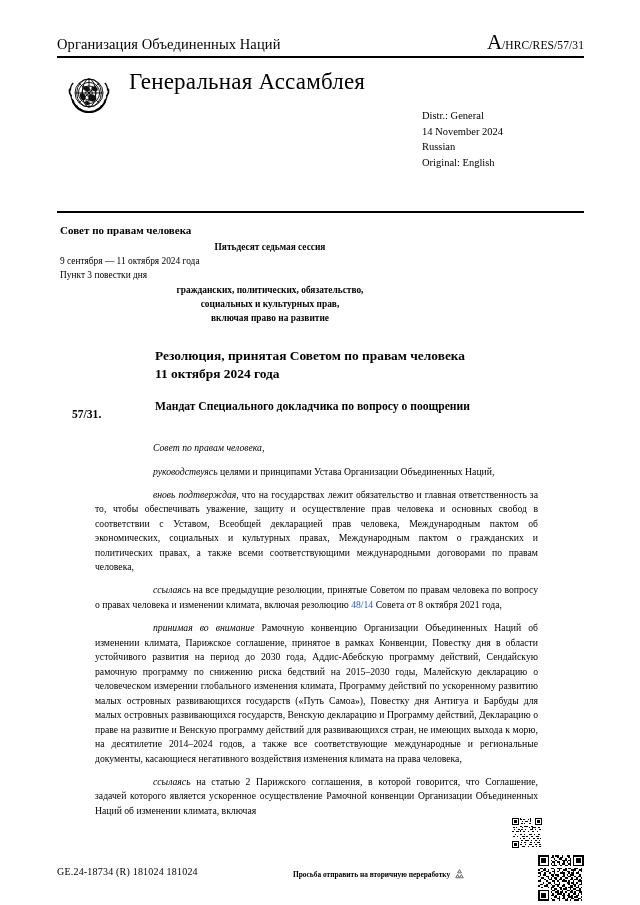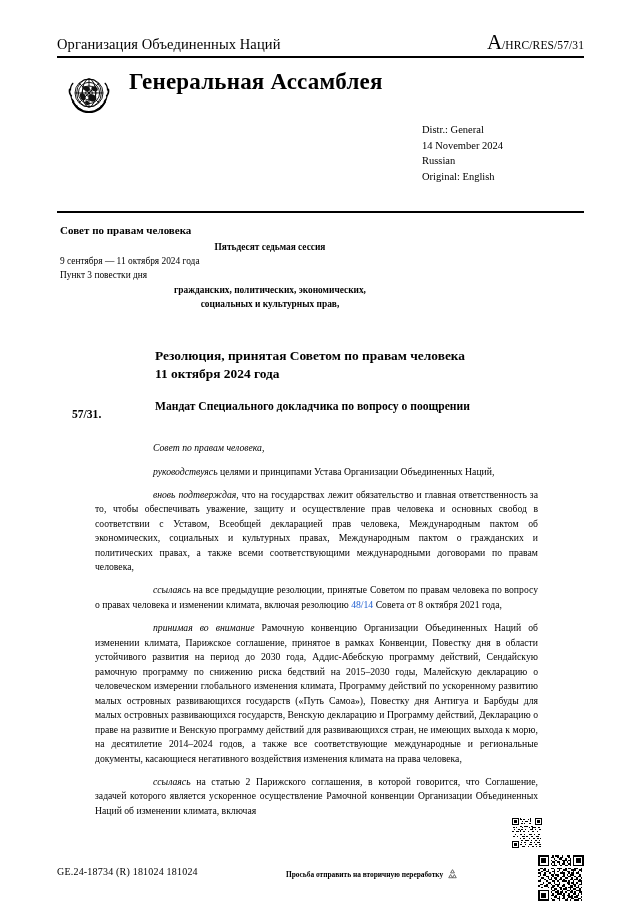--- a/index.html
+++ b/index.html
@@ -70,30 +70,30 @@
   }
   .emblem {
     width: 56px;
     height: 56px;
     flex: 0 0 56px;
     margin-left: 4px;
     margin-top: 6px;
   }
   .assembly-title {
     font-size: 23px;
-    font-weight: bold;
+    font-weight: normal;
     letter-spacing: 0.2px;
     margin-left: 12px;
     margin-top: 5px;
     white-space: nowrap;
   }
   .distr-block {
     position: absolute;
     left: 365px;
-    top: 58px;
+    top: 44px;
     font-size: 10.5px;
     line-height: 1.48;
     white-space: nowrap;
   }
 
   
   .rule-council {
     position: absolute;
     left: 57px;
     top: 211px;
@@ -185,21 +185,21 @@
   }
   .footer-id {
     position: absolute;
     left: 0;
     top: 0;
     white-space: nowrap;
     letter-spacing: 0.2px;
   }
   .footer-recycle {
     position: absolute;
-    left: 229px;
+    left: 236px;
     top: 2px;
     font-size: 7.4px;
     font-weight: bold;
     white-space: nowrap;
     display: flex;
     align-items: center;
     gap: 3px;
   }
   .recycle-icon {
     width: 13px;
@@ -283,22 +283,23 @@
       </div>
     </div>
   </div>
 
   <div class="rule-council"></div>
   <div class="council">
     <div class="c-title">Совет по правам человека</div>
     <div class="c-bold c-line">Пятьдесят седьмая сессия</div>
     <div class="c-line">9 сентября — 11 октября 2024 года</div>
     <div class="c-line">Пункт 3 повестки дня</div>
-    <div class="c-bold c-line">гражданских, политических, экономических,</div>
+    <div class="c-bold c-line">гражданских, политических, обязательство,</div>
     <div class="c-bold c-line">социальных и культурных прав,</div>
+    <div class="c-bold c-line">включая право на развитие</div>
   </div>
 
   <div class="res-head">
     <div>Резолюция, принятая Советом по правам человека</div>
     <div>11 октября 2024 года</div>
   </div>
 
   <div class="res-num-row">
     <span class="res-num">57/31.</span>
     <span class="res-title">Мандат Специального докладчика по вопросу о поощрении</span>

